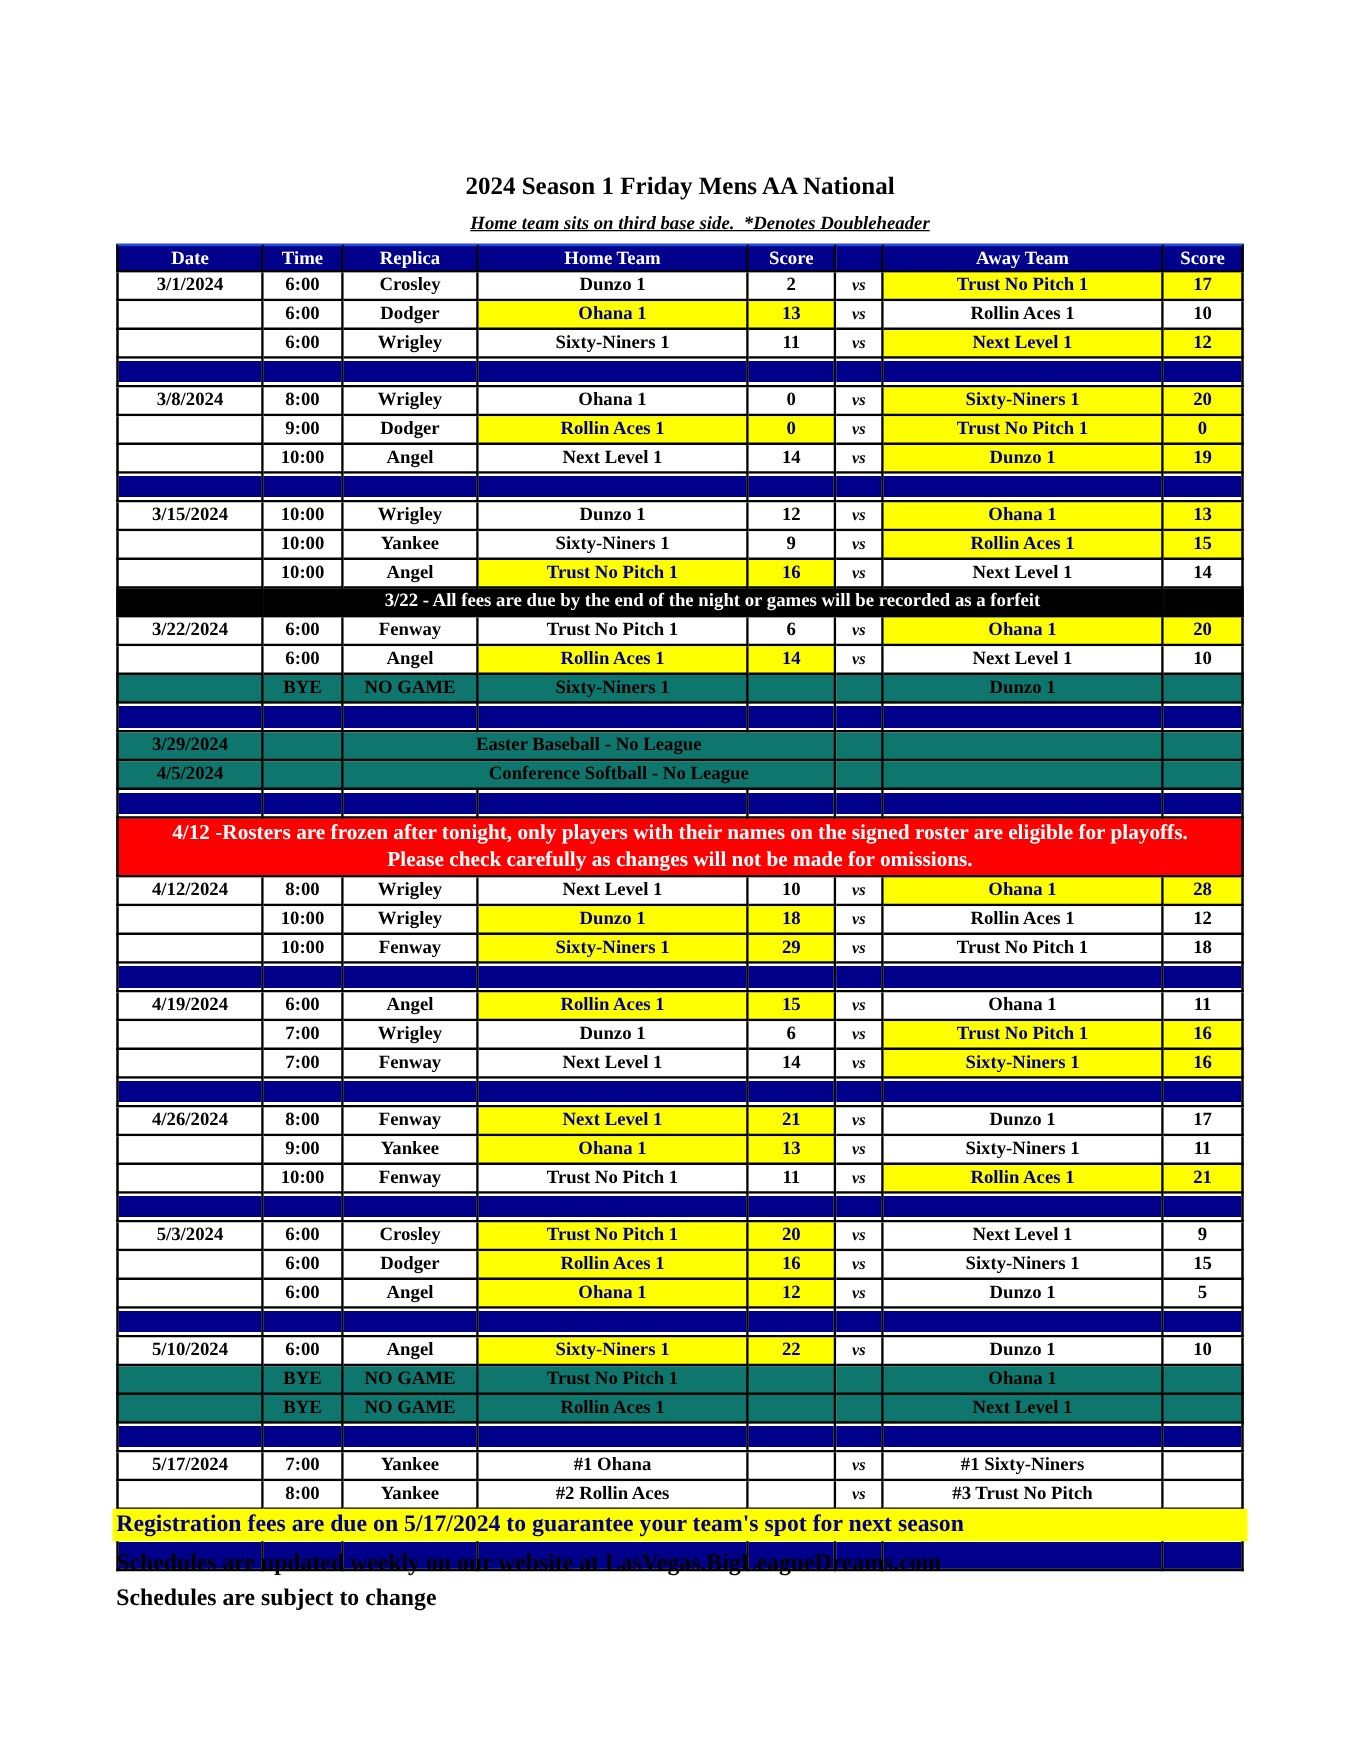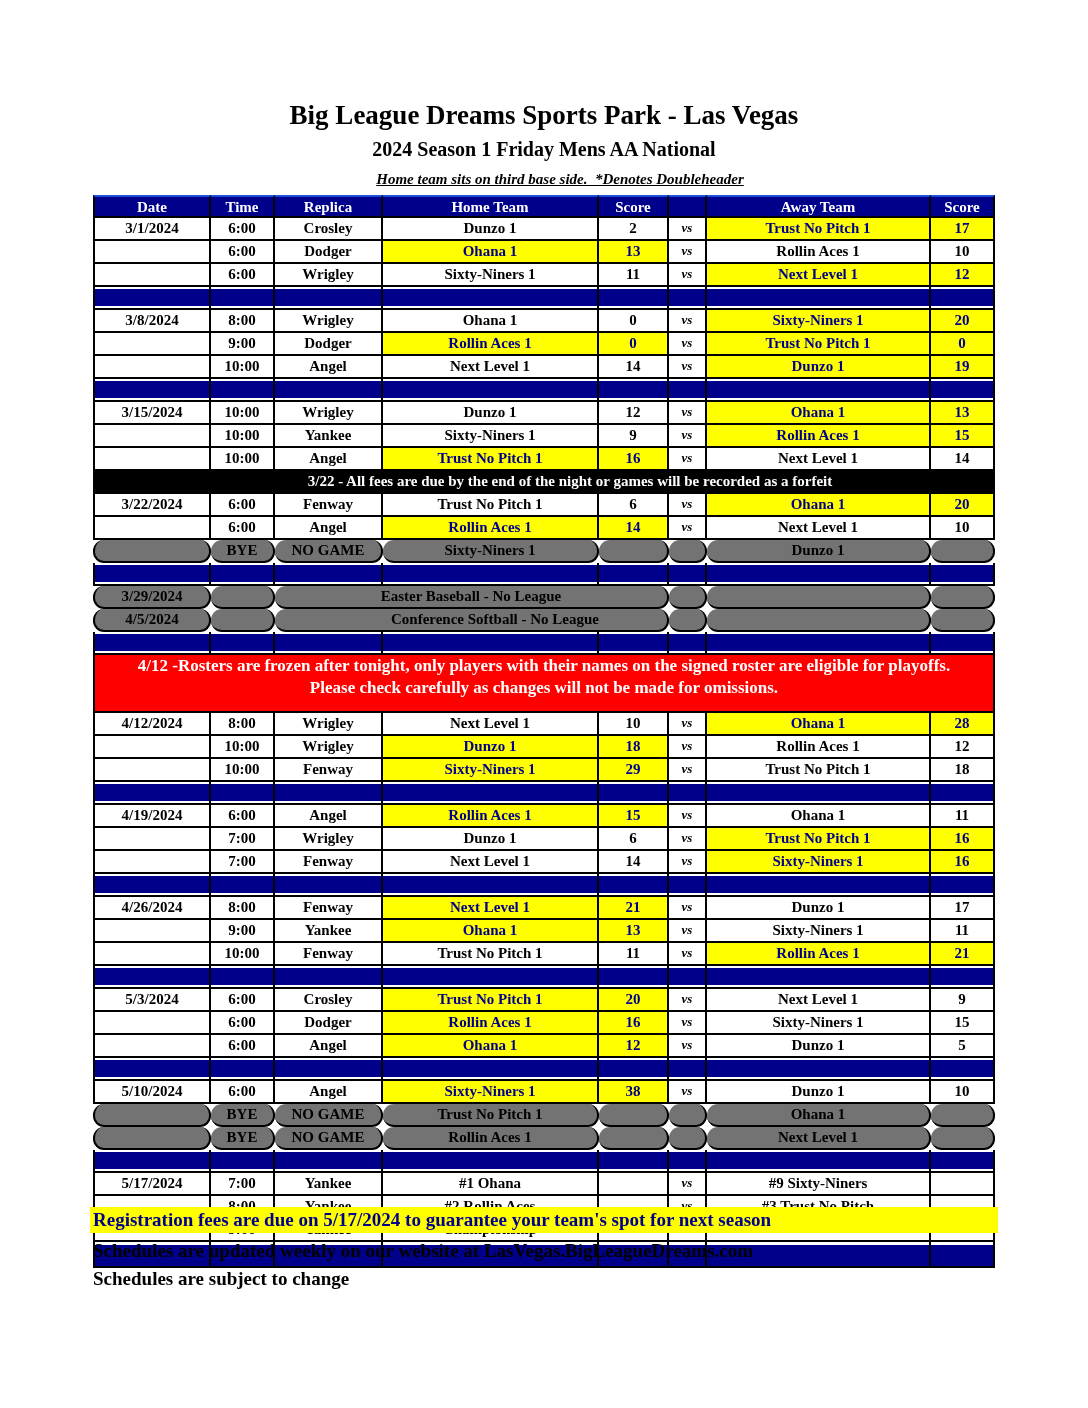--- a/index.html
+++ b/index.html
@@ -23,41 +23,40 @@
     height:23px;line-height:20px;
     border-right:2px solid #000;border-bottom:2px solid #000;
     text-align:center;font-size:15px;
     overflow:hidden;white-space:nowrap;
     background:#fff;
   }
   .row > .cell:first-child{border-left:2px solid #000;}
   .header-row .cell{background:#00008B;color:#fff;border-top:2px solid #1d4ed8;}
   .cell.win{background:#FFFF00;color:#00008B;}
   .cell.vs{font-style:italic;font-size:13px;}
-  .cell.gray{background:#737373;border-radius:11px;}
+  .cell.gray{background:#0f766e;}
   .note-row .cell{background:#000000;color:#fff;}
   .divider-row .cell{
     background:linear-gradient(to bottom,#fff 0,#fff 2px,#00008B 2px,#00008B 19px,#fff 19px,#fff 21px);
   }
   .bottom-row .cell{
     height:26px;
     background:linear-gradient(to bottom,#fff 0,#fff 3px,#00008B 3px,#00008B 100%);
   }
   .banner-row .cell{
-    height:58px;background:#FF0000;color:#fff;font-size:17px;line-height:22px;
+    height:47px;background:#FF0000;color:#fff;font-size:17px;line-height:22px;
   }
   .footer{position:absolute;top:1207px;left:90px;width:908px;font-size:19px;}
   .footer .line{padding-left:3px;margin-bottom:6px;line-height:22px;}
   .footer .highlight{background:#FFFF00;color:#00008B;padding-top:2px;padding-bottom:2px;margin-bottom:7px;}
 </style>
 </head>
 <body>
 
 <div class="page">
-  <div class="title">Big League Dreams Sports Park - Las Vegas</div>
   <div class="subtitle">2024 Season 1 Friday Mens AA National</div>
   <div class="note">Home team sits on third base side.  *Denotes Doubleheader</div>
 
   <div class="tbl" id="schedule">
       <div class="row header-row">
         <div class="cell hdr">Date</div>
         <div class="cell hdr">Time</div>
         <div class="cell hdr">Replica</div>
         <div class="cell hdr">Home Team</div>
         <div class="cell hdr">Score</div>
@@ -410,21 +409,21 @@
         <div class="cell"></div>
         <div class="cell"></div>
         <div class="cell"></div>
         <div class="cell"></div>
       </div>
       <div class="row game-row">
         <div class="cell">5/10/2024</div>
         <div class="cell">6:00</div>
         <div class="cell">Angel</div>
         <div class="cell win">Sixty-Niners 1</div>
-        <div class="cell win">38</div>
+        <div class="cell win">22</div>
         <div class="cell vs">vs</div>
         <div class="cell">Dunzo 1</div>
         <div class="cell">10</div>
       </div>
       <div class="row bye-row">
         <div class="cell gray"></div>
         <div class="cell gray">BYE</div>
         <div class="cell gray">NO GAME</div>
         <div class="cell gray">Trust No Pitch 1</div>
         <div class="cell gray"></div>
@@ -452,21 +451,21 @@
         <div class="cell"></div>
         <div class="cell"></div>
       </div>
       <div class="row game-row">
         <div class="cell">5/17/2024</div>
         <div class="cell">7:00</div>
         <div class="cell">Yankee</div>
         <div class="cell">#1 Ohana</div>
         <div class="cell"></div>
         <div class="cell vs">vs</div>
-        <div class="cell">#9 Sixty-Niners</div>
+        <div class="cell">#1 Sixty-Niners</div>
         <div class="cell"></div>
       </div>
       <div class="row game-row">
         <div class="cell"></div>
         <div class="cell">8:00</div>
         <div class="cell">Yankee</div>
         <div class="cell">#2 Rollin Aces</div>
         <div class="cell"></div>
         <div class="cell vs">vs</div>
         <div class="cell">#3 Trust No Pitch</div>

